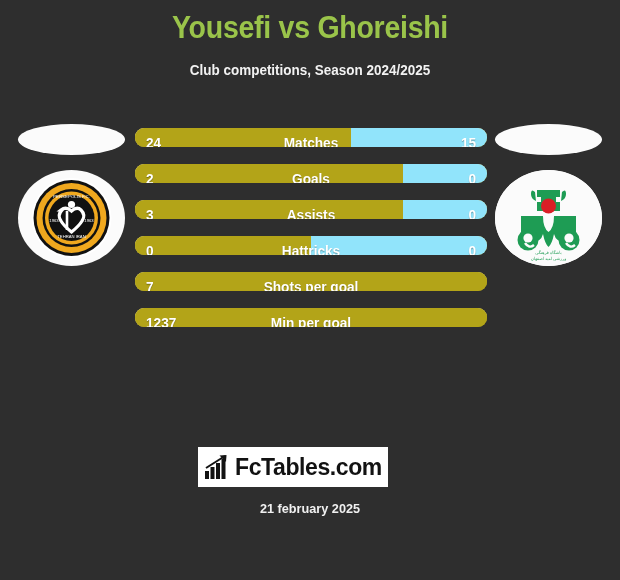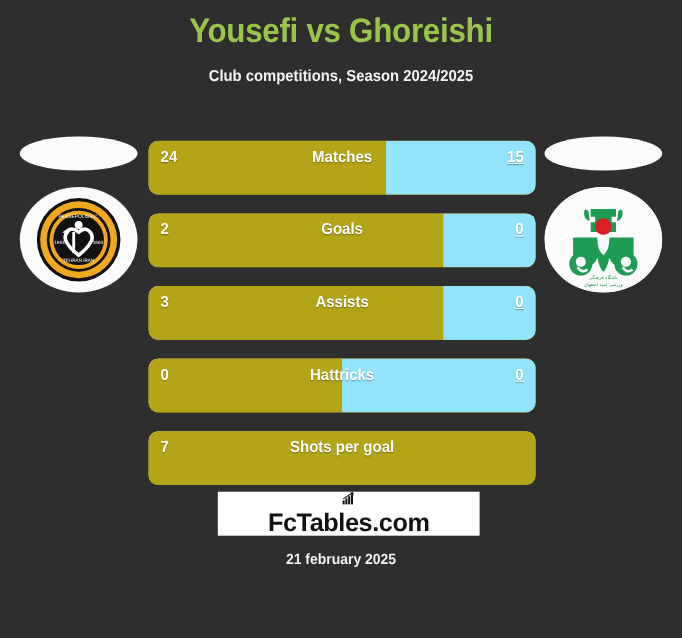--- a/index.html
+++ b/index.html
@@ -84,21 +84,21 @@
   
   .bars {
     position: absolute;
     left: 135px;
     top: 128px;
     width: 352px;
   }
 
   .bar-row {
     position: relative;
-    height: 49px;
+    height: 19px;
     margin-bottom: 17px;
     border-radius: 9px;
     overflow: hidden;
     background: #b3a418;
     box-shadow: inset 0 1px 0 rgba(255,255,255,0.45),
                 inset 1px 0 0 rgba(255,255,255,0.35),
                 inset 0 -1px 0 rgba(0,0,0,0.12);
   }
 
   .bar-home {
@@ -147,28 +147,27 @@
     text-align: center;
     transform-origin: right center;
     text-decoration: underline;
   }
 
   
   .fctables {
     position: absolute;
     left: 198px;
     top: 447px;
-    width: 238px;
+    width: 190px;
     height: 40px;
     background: #ffffff;
     display: flex;
     align-items: center;
     justify-content: center;
     gap: 5px;
-    flex-direction: column;
   }
 
   .fct-icon { display: block; }
 
   .fct-text {
     font-size: 23px;
     font-weight: bold;
     color: #121212;
     letter-spacing: -0.4px;
     line-height: 1;
@@ -269,20 +268,25 @@
         <div class="bar-away" style="width: 50%;"></div>
         <div class="bar-val-home">0</div>
         <div class="bar-label">Hattricks</div>
         <div class="bar-val-away">0</div>
       </div>
       <div class="bar-row">
         <div class="bar-home" style="width: 100%;"></div>
         <div class="bar-val-home">7</div>
         <div class="bar-label">Shots per goal</div>
       </div>
+      <div class="bar-row">
+        <div class="bar-home" style="width: 100%;"></div>
+        <div class="bar-val-home">1237</div>
+        <div class="bar-label">Min per goal</div>
+      </div>
     </div>
 
   <div class="fctables">
     <svg class="fct-icon" width="26" height="26" viewBox="0 0 26 26">
       <rect x="1" y="17" width="4" height="8" fill="#121212"></rect>
       <rect x="6.5" y="13" width="4" height="12" fill="#121212"></rect>
       <rect x="12" y="9" width="4" height="16" fill="#121212"></rect>
       <rect x="17.5" y="5" width="4" height="20" fill="#121212"></rect>
       <path d="M2 14 L21 2" stroke="#121212" stroke-width="2" fill="none"></path>
       <path d="M15.5 1.5 L22.5 1 L22 8 z" fill="#121212"></path>

